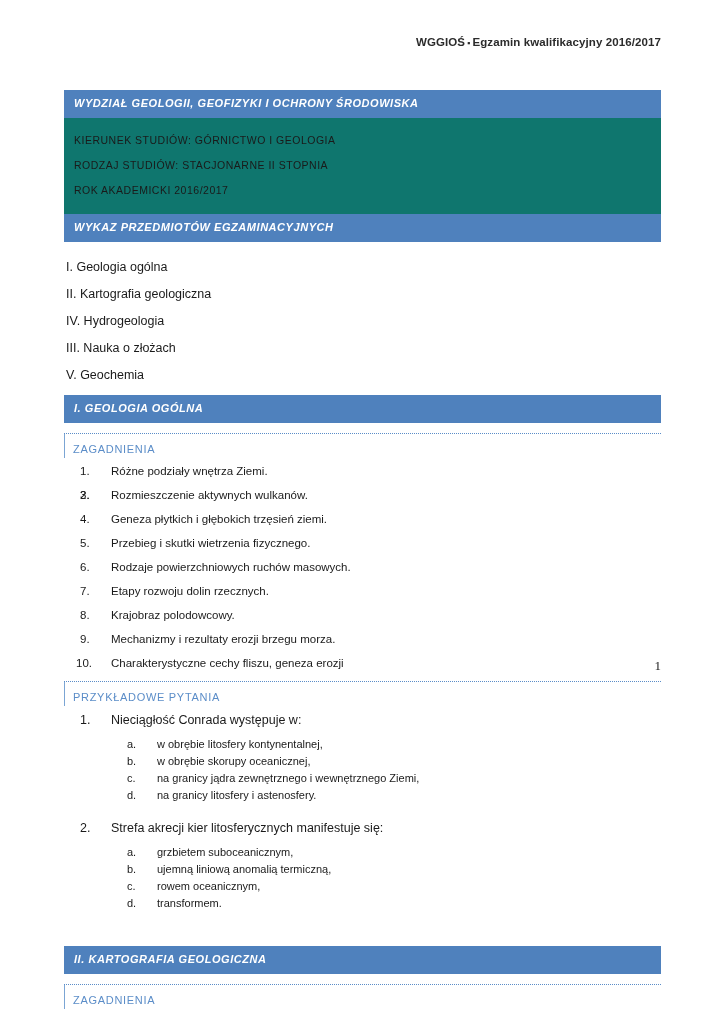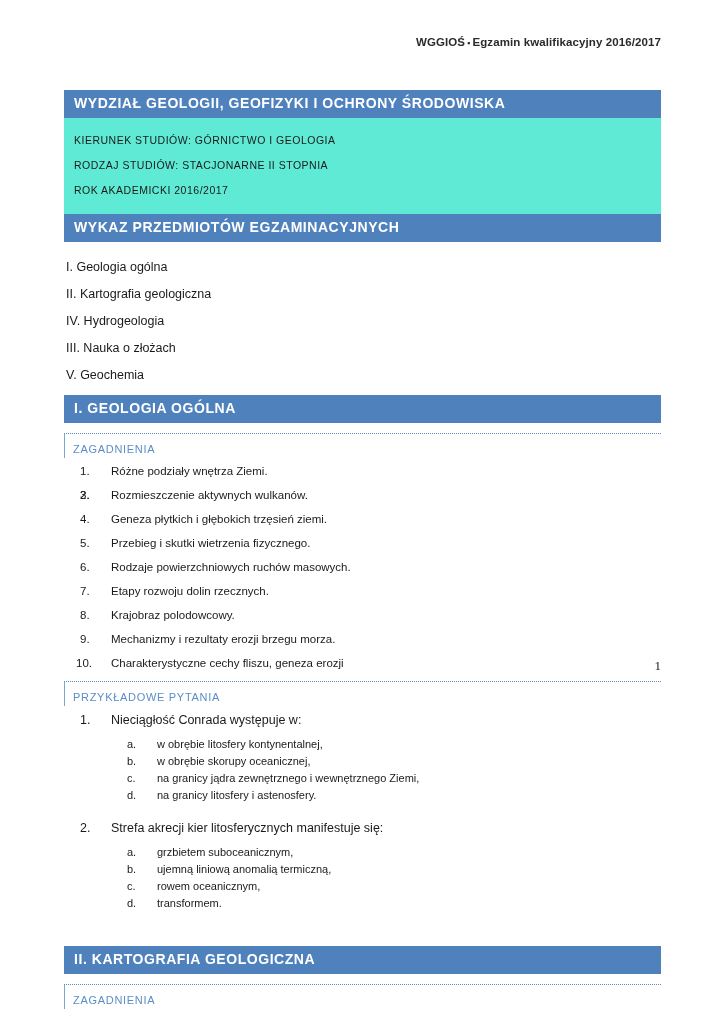--- a/index.html
+++ b/index.html
@@ -50,34 +50,35 @@
     position: absolute;
     left: 64px;
     top: 90px;
     width: 597px;
   }
 
   
   .bar {
     background: #4f81bd;
     color: #ffffff;
-    font-size: 14px;
+    font-size: 11px;
     font-weight: 700;
     letter-spacing: .55px;
     padding: 6px 0 22px 10px;
     line-height: 14px;
     box-sizing: border-box;
     height: 26px;
     white-space: nowrap;
+    font-style: italic;
   }
   .bar.sec { margin-top: 0; }
 
   
   .infobox {
-    background: #5eead4;
+    background: #0f766e;
     padding: 10px 0 11px 10px;
     box-sizing: border-box;
   }
   .infobox .line {
     font-size: 10.5px;
     letter-spacing: .5px;
     color: #1a1a1a;
     line-height: 14px;
     padding: 5px 0 6px 0;
     white-space: nowrap;

